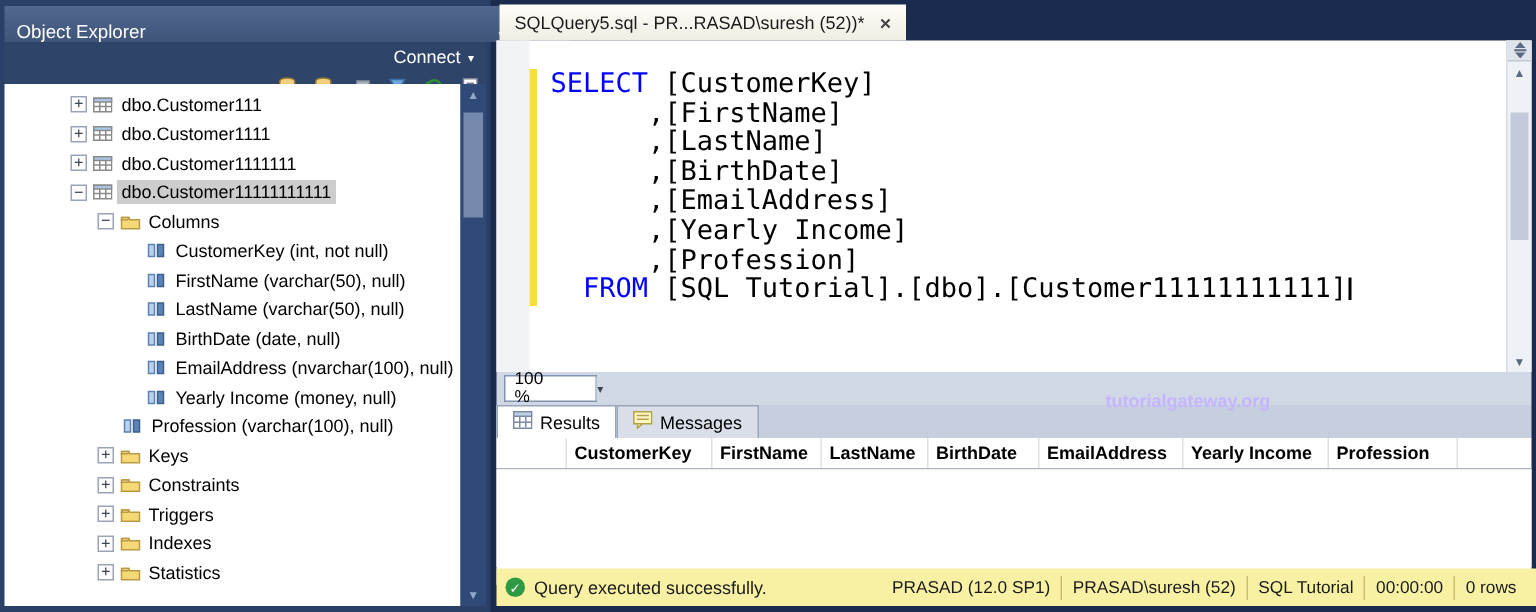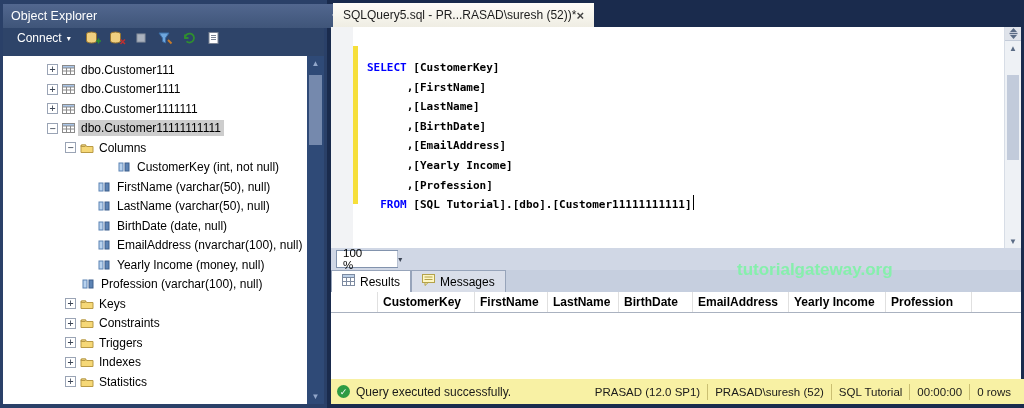--- a/index.html
+++ b/index.html
@@ -2,27 +2,27 @@
 <html><head>
 <meta charset="utf-8">
 <style>
   *{margin:0;padding:0;box-sizing:border-box;}
   html,body{width:1024px;height:408px;}
   body{position:relative;overflow:hidden;background:#1a2b4d;font-family:"Liberation Sans",sans-serif;color:#000;}
 
   
   .left-panel{position:absolute;left:0;top:0;width:327px;height:408px;background:#2a4068;}
   .oe-titlebar{position:absolute;left:3px;top:4px;width:377px;height:24px;
-    background:linear-gradient(#52678f,#3f5579);display:flex;align-items:center;
+    background:linear-gradient(#52678f,#3f5579);display:flex;align-items:flex-end;
     padding:0 8px;color:#fff;font-size:12.5px;}
   .oe-title{flex:1;}
   .tb-icon{margin-left:8px;color:#fff;font-size:9px;display:inline-flex;align-items:center;cursor:default;}
   .tb-icon.close{font-size:14px;font-weight:bold;}
   .oe-toolbar{position:absolute;left:3px;top:28px;width:321px;height:28px;background:#2e4469;
-    display:flex;align-items:flex-start;padding-left:6px;}
+    display:flex;align-items:flex-end;padding-left:6px;flex-direction:column;}
   .connect-btn{display:flex;align-items:center;gap:5px;color:#fff;font-size:12px;padding:3px 8px;}
   .connect-btn .small-arrow{font-size:8px;}
   .oe-toolbar-icons{display:flex;align-items:center;gap:3px;margin-left:4px;}
   .oe-tb-icon{width:21px;height:19px;display:inline-flex;align-items:center;justify-content:center;}
   .oe-tree{position:absolute;left:3px;top:56px;width:304px;height:348px;background:#fff;
     font-size:12px;overflow:hidden;padding-top:4px;}
   .tree-row{height:19.5px;display:flex;align-items:center;white-space:nowrap;}
   .expand-box{width:11px;height:11px;border:1px solid #9aa4b5;background:#fff;color:#3c4656;
     font-size:10px;line-height:9px;text-align:center;margin-right:4px;flex:none;
     font-family:"DejaVu Sans Mono",monospace;}
@@ -30,29 +30,29 @@
   .tree-icon{width:16px;flex:none;display:inline-flex;align-items:center;}
   .tree-label{padding:1px 3px;}
   .tree-row.selected .tree-label{background:#cdcdcd;}
   .oe-scrollbar{position:absolute;left:307px;top:56px;width:17px;height:348px;background:#2f4a77;}
   .sb-arrow{height:15px;display:flex;align-items:center;justify-content:center;color:#93a7ca;font-size:8px;}
   .sb-arrow.sb-bottom{position:absolute;bottom:0;left:0;right:0;}
   .sb-thumb{position:absolute;left:2px;right:2px;top:19px;height:70px;background:#7589ad;}
 
   
   .doc-tab{position:absolute;left:333px;top:3px;height:24px;display:inline-flex;align-items:center;
-    padding:0 10px;background:linear-gradient(#fefdf8,#efede3);color:#1c1c1c;font-size:12px;}
+    gap:10px;padding:0 10px;background:linear-gradient(#fefdf8,#efede3);color:#1c1c1c;font-size:12px;}
   .doc-tab-close{color:#444;font-size:13px;font-weight:bold;}
 
   
   .editor{position:absolute;left:331px;top:27px;width:690px;height:221px;background:#fff;}
   .editor-margin{position:absolute;left:0;top:0;width:22px;height:100%;background:#f2f3f5;}
   .change-bar{position:absolute;left:22px;top:19px;width:5px;height:158px;background:#f6df3a;}
-  .code{position:absolute;left:36px;top:31px;font-family:"DejaVu Sans Mono","Liberation Mono",monospace;
-    font-size:11px;line-height:19.6px;color:#000;font-weight:bold;}
+  .code{position:absolute;left:36px;top:19px;font-family:"DejaVu Sans Mono","Liberation Mono",monospace;
+    font-size:18px;line-height:19.6px;color:#000;}
   .code-line{white-space:pre;}
   .kw{color:#0000ff;}
   .caret{display:inline-block;width:1.5px;height:15px;background:#000;vertical-align:-2px;margin-left:1px;}
   .editor-scrollbar{position:absolute;right:0;top:0;width:17px;height:100%;background:#eef1f5;border-left:1px solid #d7dde6;}
   .split-btn{height:14px;background:#dfe3ea;display:flex;align-items:center;justify-content:center;border-bottom:1px solid #c3cbd8;}
   .sb-arrow2{height:14px;display:flex;align-items:center;justify-content:center;color:#5a6b85;font-size:8px;}
   .sb-arrow2.bottom{position:absolute;bottom:0;left:0;right:0;}
   .sb-thumb2{position:absolute;left:2px;right:2px;top:48px;height:85px;background:#c2cbdb;}
 
   
@@ -63,21 +63,21 @@
   .zoom-arrow{width:14px;height:100%;display:flex;align-items:center;justify-content:center;
     border-left:1px solid #b7c1d2;font-size:8px;color:#3c4656;}
 
   
   .results-tabstrip{position:absolute;left:331px;top:270px;width:690px;height:22px;background:#c6cfdf;
     display:flex;align-items:flex-end;}
   .rtab{height:22px;display:flex;align-items:center;gap:5px;padding:0 10px;font-size:12px;
     background:#d9dee9;border:1px solid #97a4ba;border-bottom:none;}
   .rtab.active{background:#fff;}
 
-  .watermark{position:absolute;left:737px;top:260px;font-size:17px;font-weight:700;color:#86efac;text-align:right;}
+  .watermark{position:absolute;left:737px;top:260px;font-size:12px;font-weight:700;color:#c4b5fd;text-align:right;}
 
   
   .results-grid{position:absolute;left:331px;top:292px;width:690px;height:98px;background:#fff;}
   .grid-header{height:21px;display:flex;border-bottom:1px solid #aab2c0;}
   .grid-corner{width:47px;border-right:1px solid #e0e0e0;background:#fff;}
   .grid-header-cell{padding:3px 0 0 5px;font-size:12px;font-weight:600;border-right:1px solid #e0e0e0;
     white-space:nowrap;overflow:hidden;}
   .grid-body{height:65px;background:#fff;}
 
   
@@ -208,21 +208,21 @@
       <div class="tree-row" style="padding-left: 62px;">
         <span class="expand-box">−</span>
         <span class="tree-icon">
           <svg width="14" height="12" viewBox="0 0 14 12">
             <path d="M1 3 L1 10.5 L13 10.5 L13 4.5 L6.5 4.5 L5.5 3 Z" fill="#f6d877" stroke="#b99a45"></path>
             <path d="M1 4.5 L5.2 4.5 L6 3 L1.8 3 Z" fill="#fbe79c" stroke="#b99a45"></path>
           </svg>
         </span>
         <span class="tree-label">Columns</span>
       </div>
-      <div class="tree-row" style="padding-left: 100px;">
+      <div class="tree-row" style="padding-left: 80px;">
         <span class="expand-box empty"></span>
         <span class="tree-icon">
           <svg width="13" height="12" viewBox="0 0 13 12">
             <rect x="1" y="2" width="4" height="8" fill="#b8d2ee" stroke="#5c83b4"></rect>
             <rect x="7" y="2" width="4" height="8" fill="#5c83b4" stroke="#3c5f8d"></rect>
           </svg>
         </span>
         <span class="tree-label">CustomerKey (int, not null)</span>
       </div>
       <div class="tree-row" style="padding-left: 80px;">

